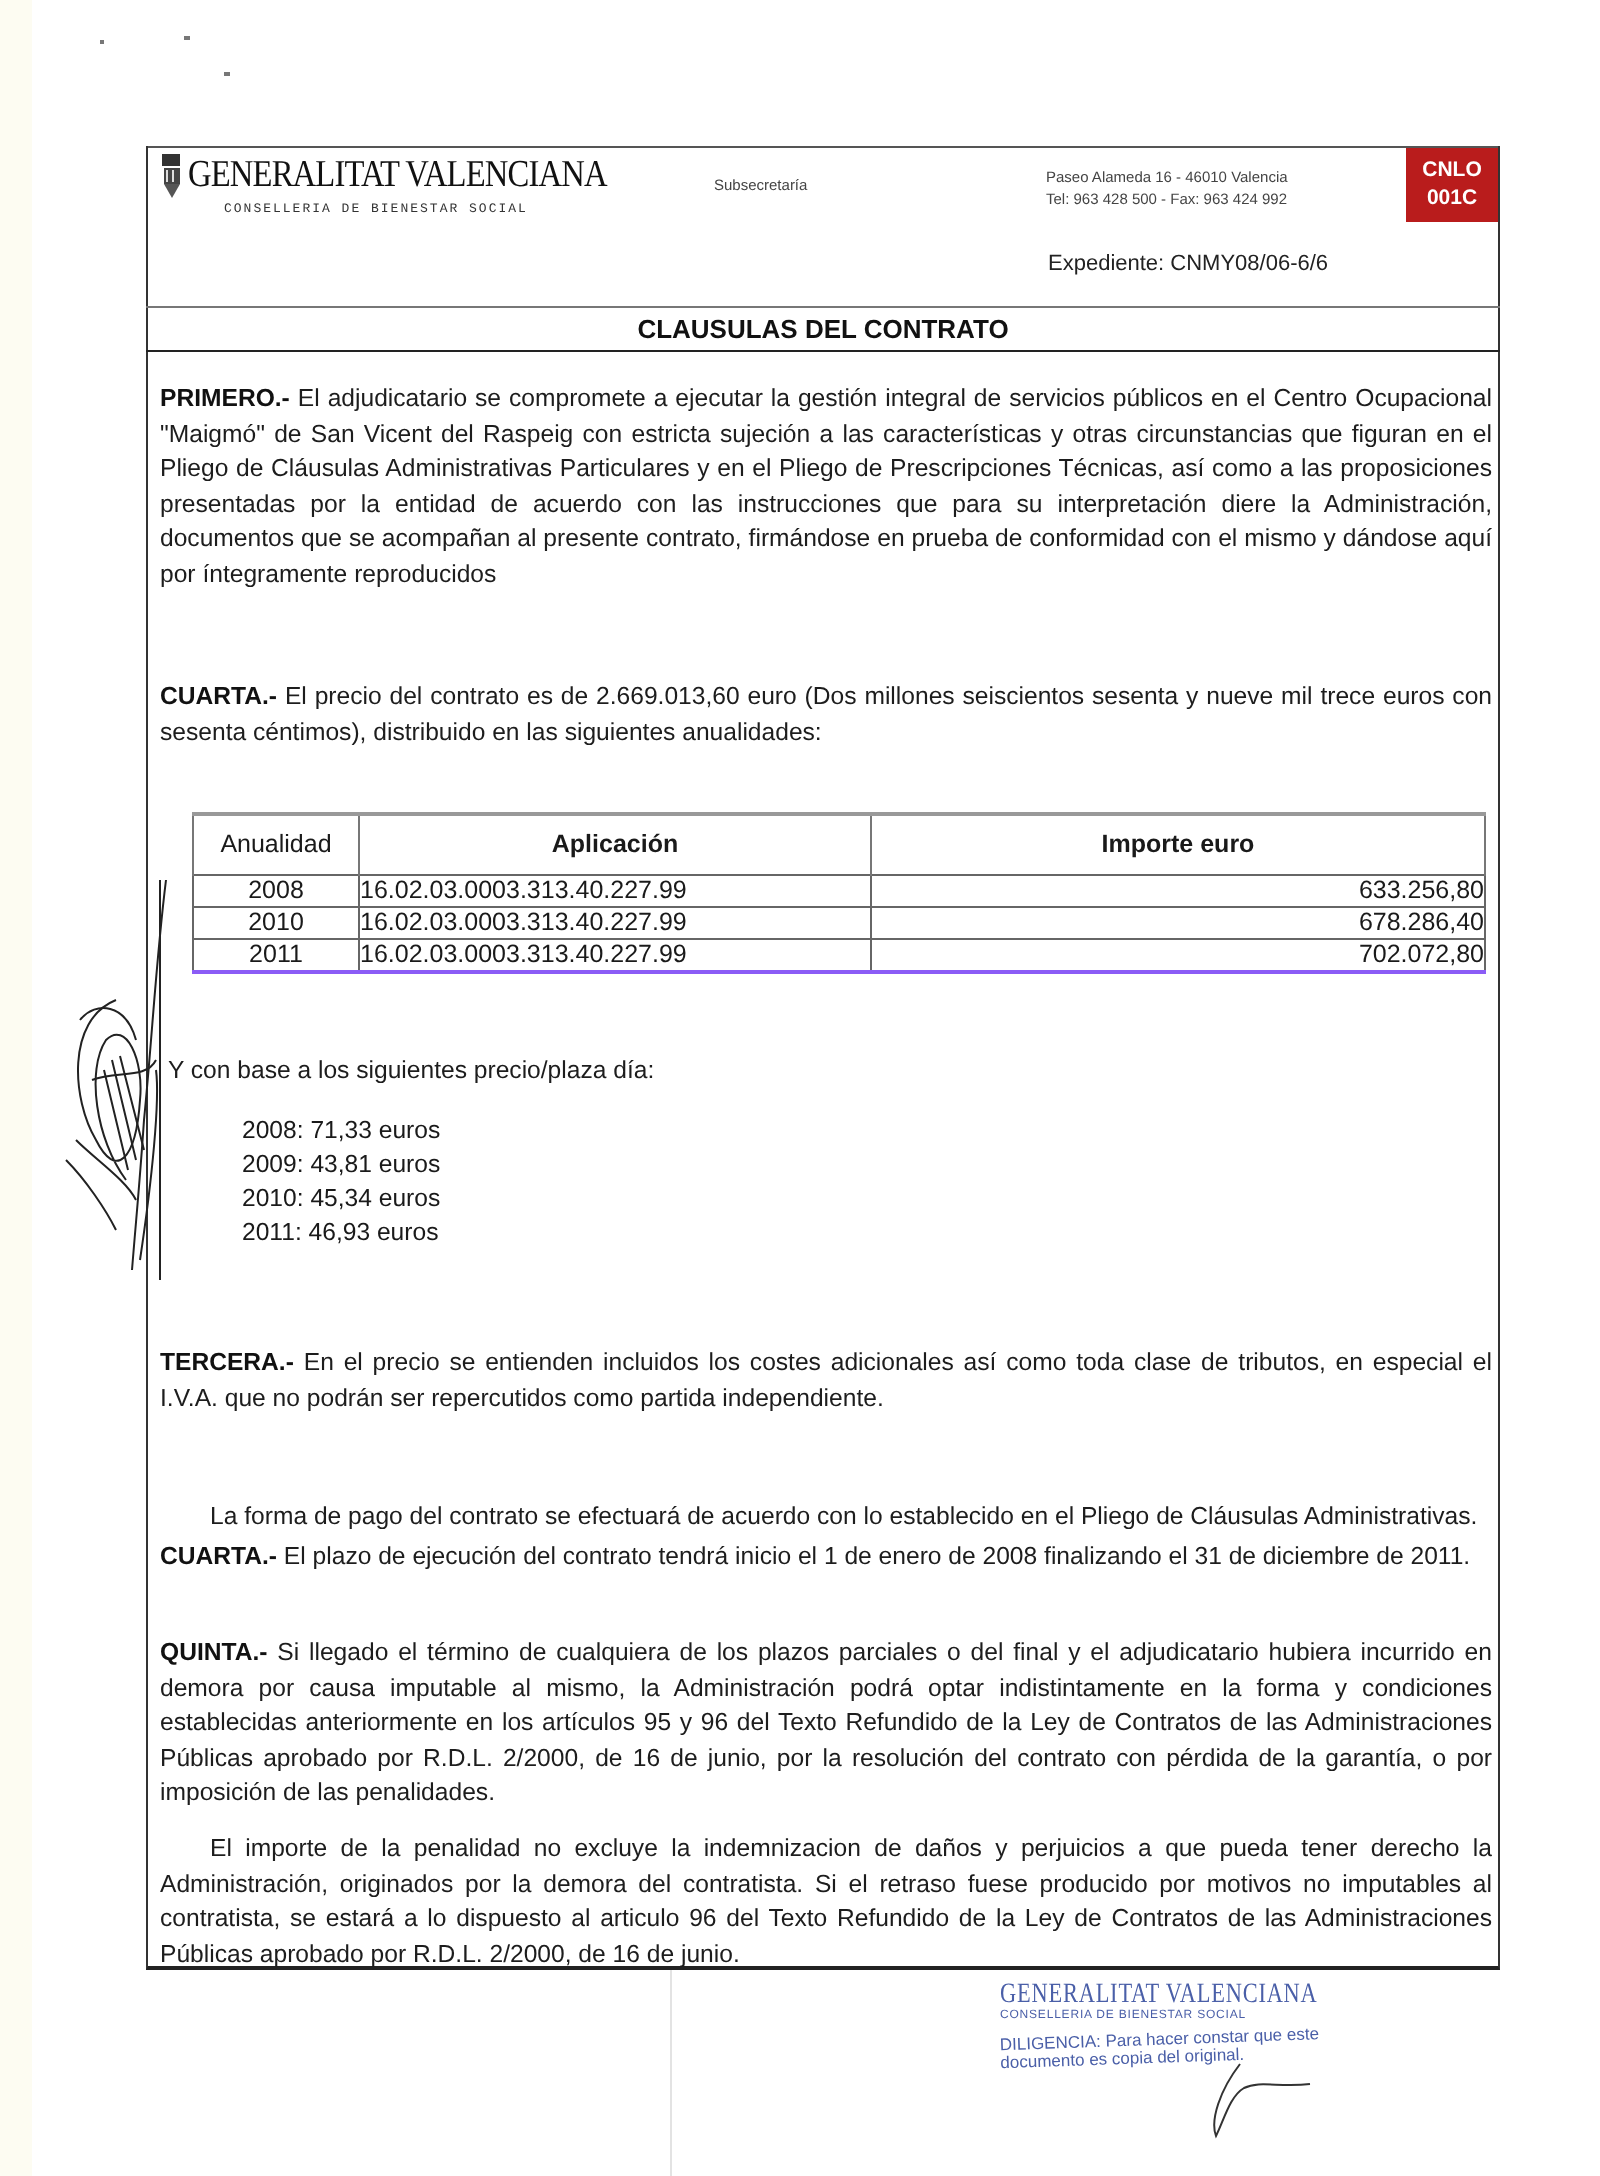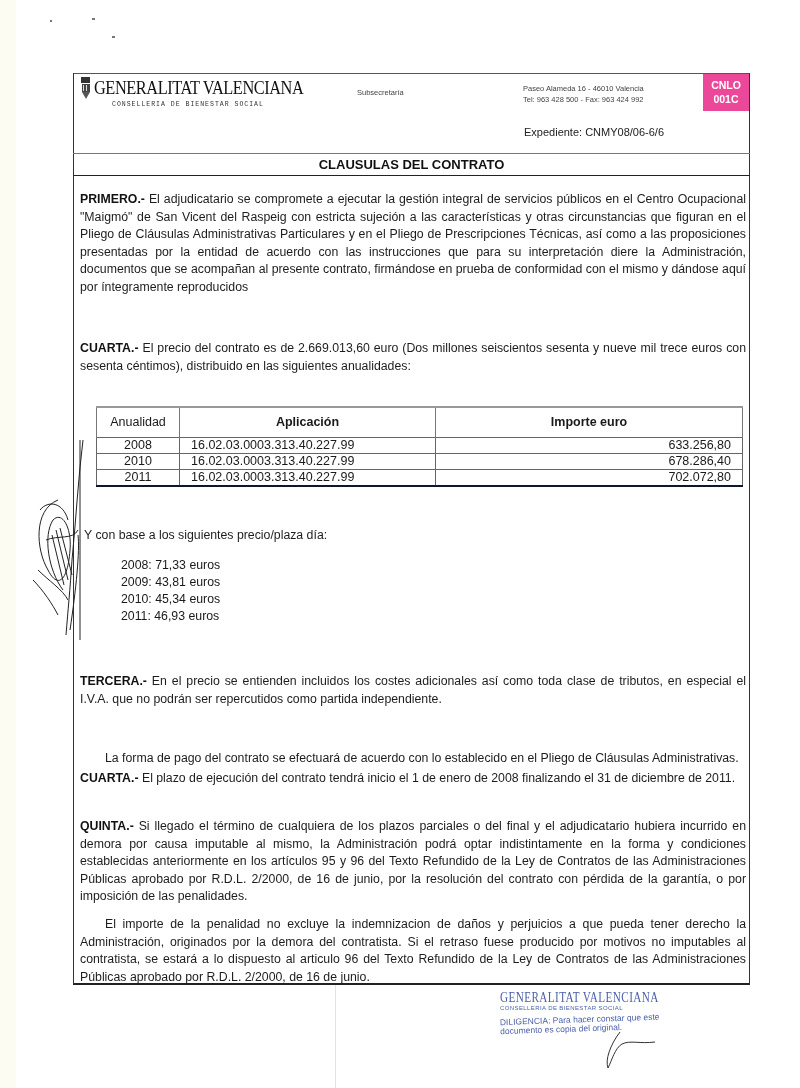--- a/index.html
+++ b/index.html
@@ -14,42 +14,42 @@
            border-left: 1px solid #333; border-right: 1px solid #333; border-bottom: 2px solid #222; }
   .top-rule { position: absolute; left: 73px; top: 73px; width: 677px; height: 1px; background: #555; }
 
   
   .logo { position: absolute; left: 80px; top: 76px; display: flex; align-items: center; }
   .logo-crest { width: 12px; height: 24px; margin-right: 2px; }
   .logo-title { font-family: "Liberation Serif", serif; font-size: 19px; letter-spacing: -0.5px; color: #111; transform: scaleX(0.86); transform-origin: left; white-space: nowrap; }
   .logo-sub { position: absolute; left: 112px; top: 101px; font-family: "Liberation Mono", monospace; font-size: 6.5px; letter-spacing: 1px; color: #333; white-space: nowrap; }
   .subsec { position: absolute; left: 357px; top: 88px; font-size: 7.5px; color: #444; }
   .address { position: absolute; left: 523px; top: 83px; font-size: 7.5px; line-height: 11px; color: #444; }
-  .code-box { position: absolute; left: 703px; top: 74px; width: 46px; height: 37px; background: #ec4899; color: #fff;
+  .code-box { position: absolute; left: 703px; top: 74px; width: 46px; height: 37px; background: #b91c1c; color: #fff;
               font-size: 10.5px; font-weight: bold; text-align: center; line-height: 14px; padding-top: 4px; }
   .expediente { position: absolute; left: 524px; top: 126px; font-size: 11px; color: #222; }
 
   .hdr-rule1 { position: absolute; left: 73px; top: 153px; width: 677px; height: 1px; background: #777; }
   .hdr-rule2 { position: absolute; left: 73px; top: 175px; width: 677px; height: 1px; background: #222; }
   .section-title { position: absolute; left: 73px; top: 157px; width: 677px; text-align: center; font-size: 13px; font-weight: bold; color: #111; }
 
   .body-text { position: absolute; left: 80px; width: 666px; font-size: 12.3px; line-height: 17.5px; text-align: justify; color: #1d1d1d; }
   .body-text b { color: #111; }
   .indent { text-indent: 25px; }
 
   
   .tbl { position: absolute; left: 96px; top: 406px; width: 647px; border-collapse: collapse; font-size: 12.5px; }
   .tbl th { font-weight: normal; height: 30px; border-top: 2px solid #999; border-right: 1px solid #777; border-left: 1px solid #777; }
   .tbl th.h-app { font-weight: bold; }
   .tbl th.h-imp { font-weight: bold; }
-  .tbl td { height: 16px; line-height: 15px; border: 1px solid #666; padding: 0 11px; }
+  .tbl td { height: 16px; line-height: 15px; border: 1px solid #666; padding: 0 0; }
   .tbl td.c-year { text-align: center; width: 83px; }
   .tbl td.c-app { width: 256px; }
   .tbl td.c-imp { text-align: right; }
-  .tbl tr.last td { border-bottom: 2px solid #0f172a; }
+  .tbl tr.last td { border-bottom: 2px solid #8b5cf6; }
 
   .prices { position: absolute; left: 121px; top: 557px; font-size: 12.3px; line-height: 17px; }
 
   
   .signature { position: absolute; left: 28px; top: 440px; }
 
   
   .stamp { position: absolute; left: 500px; top: 990px; width: 200px; color: #4a5fa8; }
   .stamp-title { font-family: "Liberation Serif", serif; font-size: 14px; letter-spacing: 0.5px; transform: scaleX(0.8); transform-origin: left; white-space: nowrap; }
   .stamp-sub { font-size: 6px; letter-spacing: 0.4px; margin-top: -1px; white-space: nowrap; }

